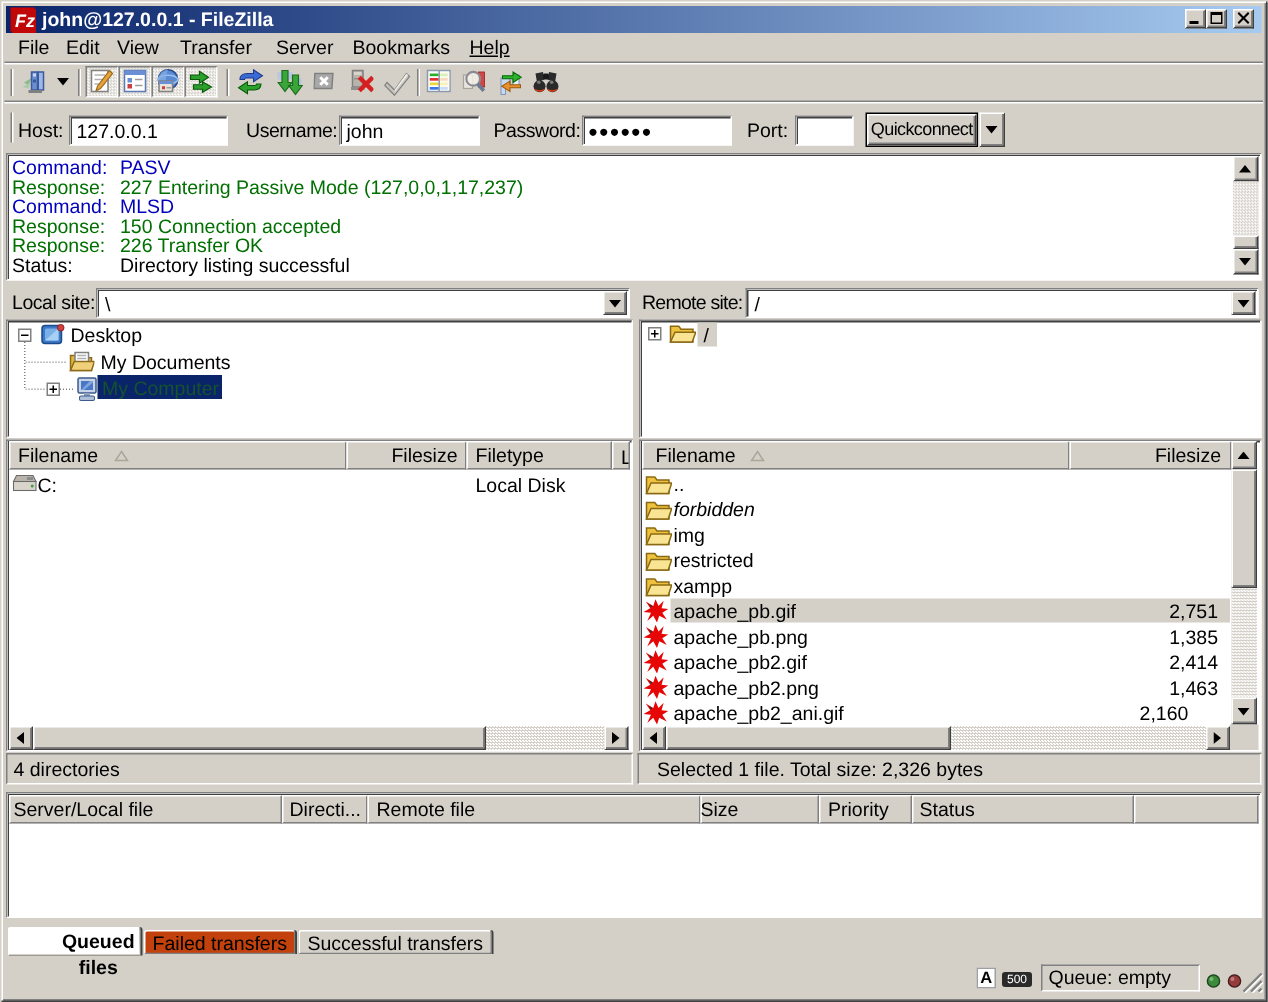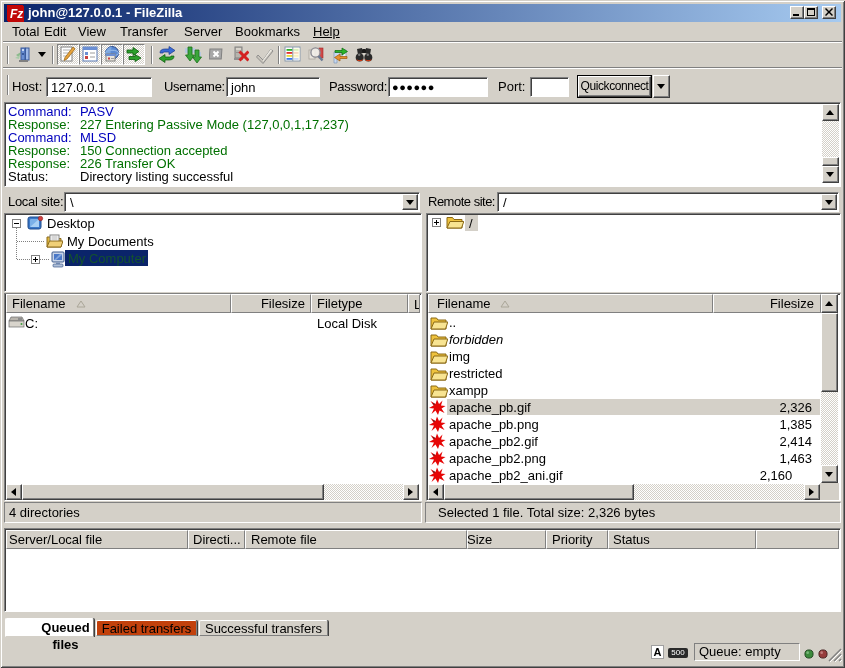--- a/index.html
+++ b/index.html
@@ -32,21 +32,21 @@
 <div class="ab lbl" style="left:28px;top:4px;height:18px;line-height:18px;color:#fff;font-weight:bold;font-size:13px;">john@127.0.0.1 - FileZilla</div>
 <div class="ab raised" style="left:790px;top:6px;width:14px;height:13px;"></div>
 <div class="ab" style="left:793px;top:14px;width:6px;height:2px;background:#000;"></div>
 <div class="ab raised" style="left:804px;top:6px;width:14px;height:13px;"></div>
 <div class="ab" style="left:807px;top:8px;width:8px;height:8px;border:1px solid #000;border-top-width:2px;box-sizing:border-box;"></div>
 <div class="ab raised" style="left:822px;top:6px;width:14px;height:13px;"></div>
 <svg class="ab" style="left:825px;top:8px;" width="8" height="8" viewBox="0 0 8 8">
       <path d="M1 0 L4 3 L7 0 L8 1 L5 4 L8 7 L7 8 L4 5 L1 8 L0 7 L3 4 L0 1 Z" fill="#000"></path>
     </svg>
 
-<div class="ab lbl" style="left:12px;top:22px;height:19px;line-height:19px;">Total</div>
+<div class="ab lbl" style="left:12px;top:22px;height:19px;line-height:19px;">File</div>
 <div class="ab lbl" style="left:44px;top:22px;height:19px;line-height:19px;">Edit</div>
 <div class="ab lbl" style="left:78px;top:22px;height:19px;line-height:19px;">View</div>
 <div class="ab lbl" style="left:120px;top:22px;height:19px;line-height:19px;">Transfer</div>
 <div class="ab lbl" style="left:184px;top:22px;height:19px;line-height:19px;">Server</div>
 <div class="ab lbl" style="left:235px;top:22px;height:19px;line-height:19px;">Bookmarks</div>
 <div class="ab lbl" style="left:313px;top:22px;height:31px;line-height:19px;text-decoration:underline;">Help</div>
 <div class="ab hline" style="left:3px;top:41px;width:839px;"></div>
 
 <div class="ab" style="left:7px;top:46px;width:1px;height:18px;background:#808080;"></div>
 <div class="ab" style="left:8px;top:46px;width:1px;height:18px;background:#fff;"></div>
@@ -349,21 +349,21 @@
 <svg class="ab" style="left:430px;top:383px;" width="18" height="16" viewBox="0 0 18 16">
 <path d="M1 3 L1 14 L16 14 L16 5 L8 5 L6.5 3 Z" fill="#eec23e" stroke="#8a6914"></path>
 <path d="M1 14 L4 7 L17.8 7 L15.5 14 Z" fill="#f8e492" stroke="#8a6914"></path>
     </svg>
 <div class="ab lbl" style="left:449px;top:384px;line-height:13px;">xampp</div>
 <svg class="ab" style="left:429px;top:399px;" width="17" height="16" viewBox="0 0 17 16">
 <path d="M8 0.5 L10 5 L13.5 1.5 L12 6.5 L16.5 7 L12.5 9.5 L15.5 14 L10.5 11.5 L9 16 L6.5 11.5 L2.5 15 L5 9.5 L0 9 L4.5 6.5 L1.5 2 L6.5 5 Z" fill="#e60606"></path>
       <path d="M3.5 3.5 L6 5 L5 6 Z" fill="#333"></path>
 </svg>
 <div class="ab lbl" style="left:449px;top:401px;line-height:13px;">apache_pb.gif</div>
-<div class="ab lbl" style="left:740px;top:401px;width:72px;text-align:right;line-height:13px;">2,326</div>
+<div class="ab lbl" style="left:740px;top:401px;width:72px;text-align:right;line-height:13px;">2,751</div>
 <svg class="ab" style="left:429px;top:416px;" width="17" height="16" viewBox="0 0 17 16">
 <path d="M8 0.5 L10 5 L13.5 1.5 L12 6.5 L16.5 7 L12.5 9.5 L15.5 14 L10.5 11.5 L9 16 L6.5 11.5 L2.5 15 L5 9.5 L0 9 L4.5 6.5 L1.5 2 L6.5 5 Z" fill="#e60606"></path>
       <path d="M3.5 3.5 L6 5 L5 6 Z" fill="#333"></path>
 </svg>
 <div class="ab lbl" style="left:449px;top:418px;line-height:13px;">apache_pb.png</div>
 <div class="ab lbl" style="left:740px;top:418px;width:72px;text-align:right;line-height:13px;">1,385</div>
 <svg class="ab" style="left:429px;top:433px;" width="17" height="16" viewBox="0 0 17 16">
 <path d="M8 0.5 L10 5 L13.5 1.5 L12 6.5 L16.5 7 L12.5 9.5 L15.5 14 L10.5 11.5 L9 16 L6.5 11.5 L2.5 15 L5 9.5 L0 9 L4.5 6.5 L1.5 2 L6.5 5 Z" fill="#e60606"></path>
       <path d="M3.5 3.5 L6 5 L5 6 Z" fill="#333"></path>
 </svg>

